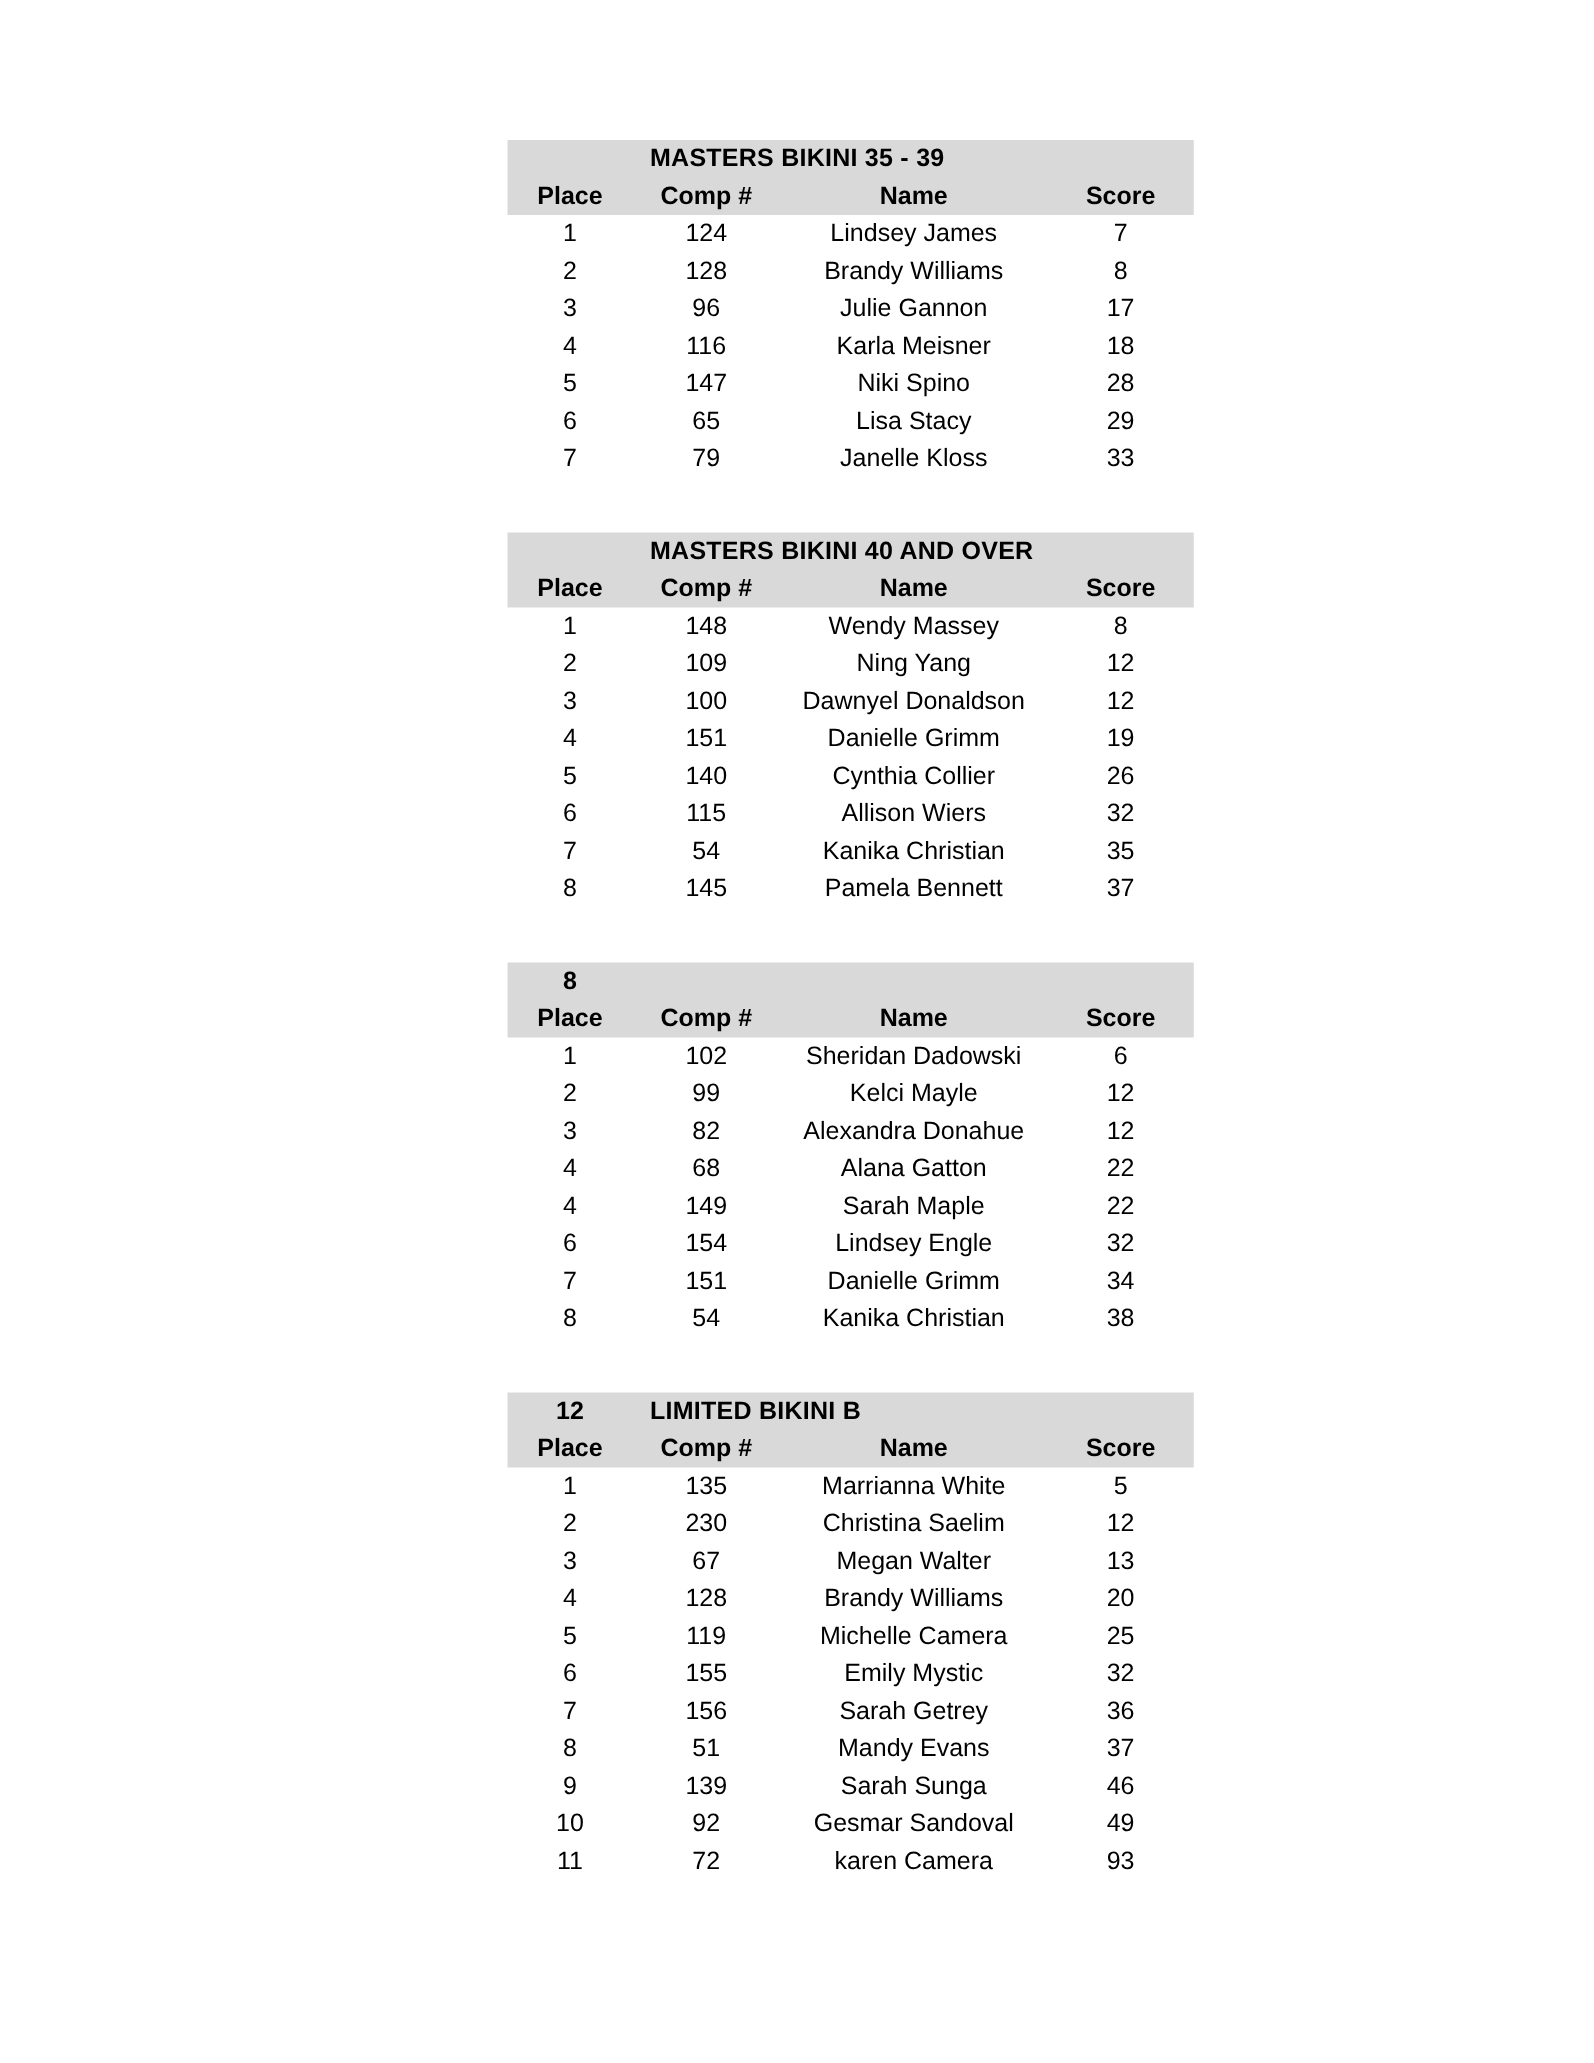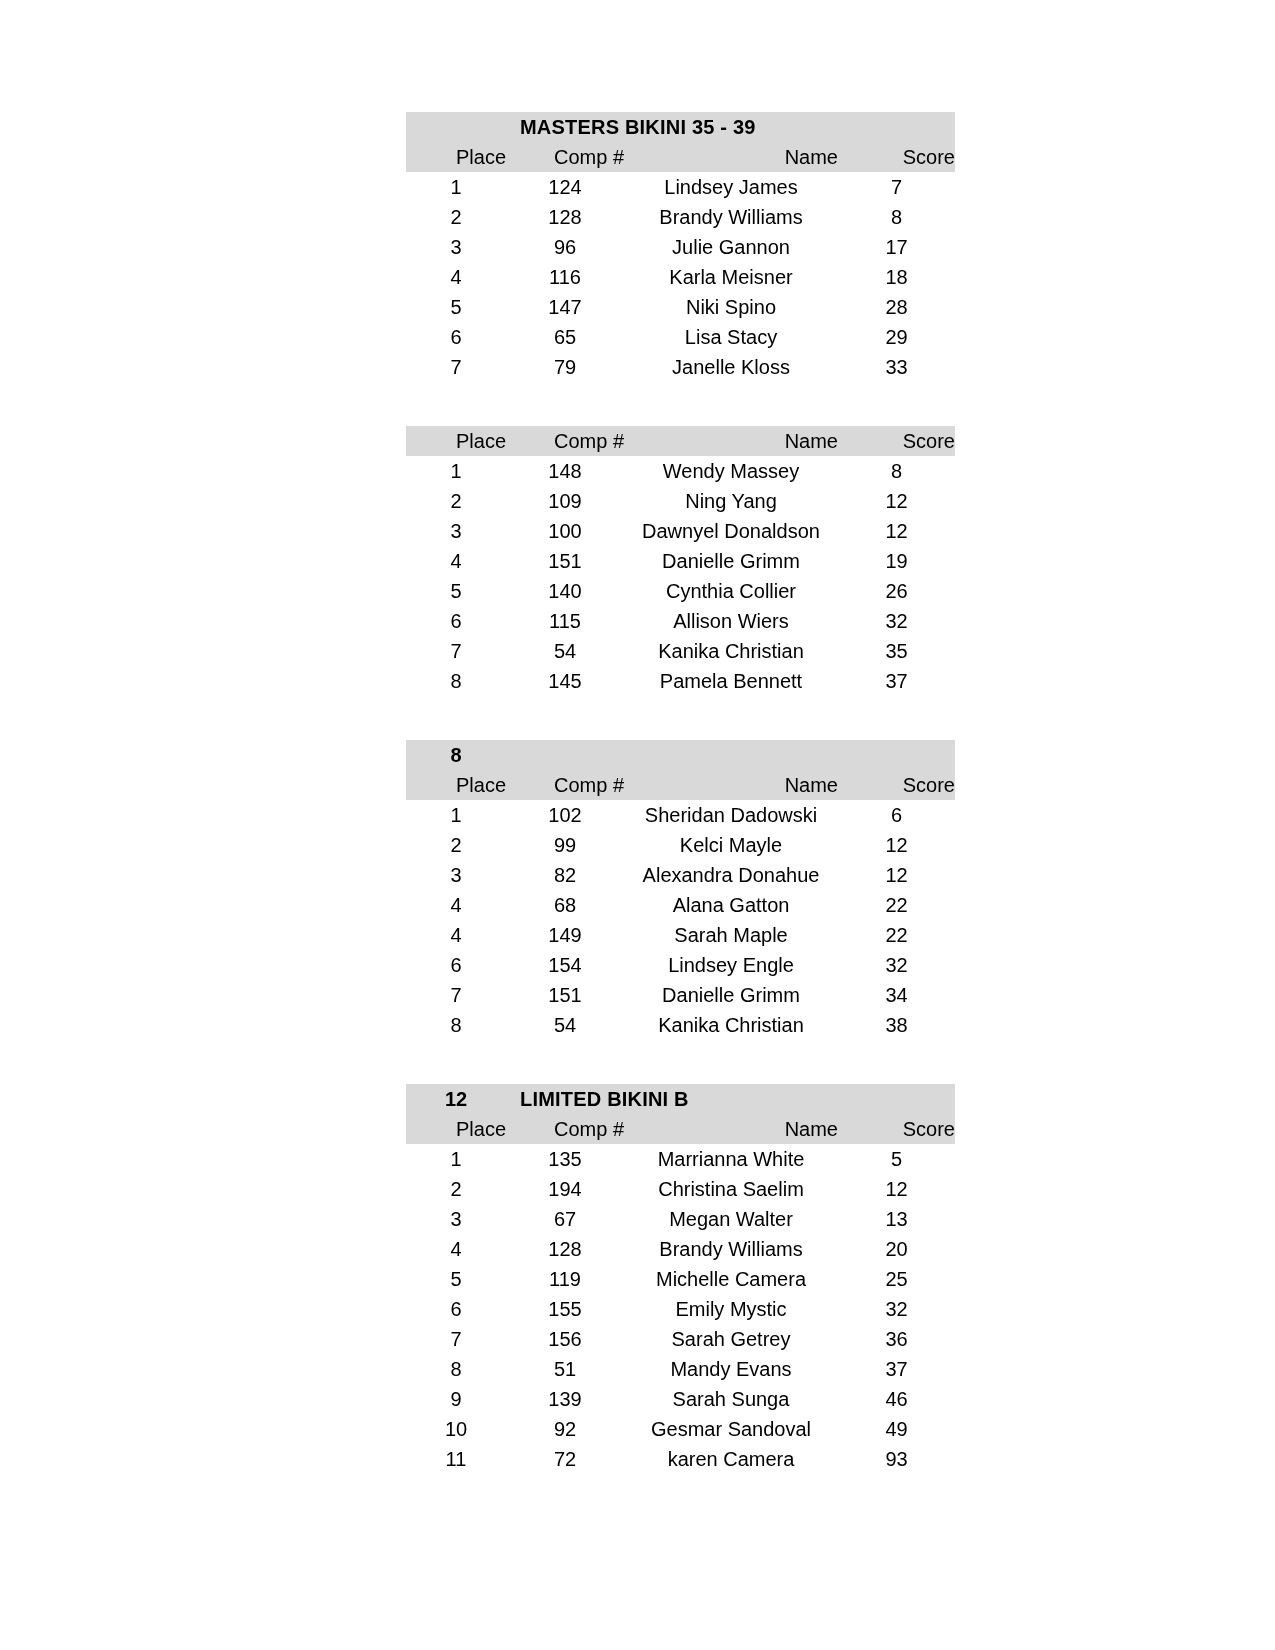--- a/index.html
+++ b/index.html
@@ -36,21 +36,21 @@
   .c-name  { width: 214px; }
   .c-score { width: 117px; }
   .title-row .title-text {
     flex: 1;
     text-align: left;
     padding-left: 14px;
     font-weight: bold;
     letter-spacing: 0.2px;
   }
   .title-row .title-count { font-weight: bold; }
-  .header-row .cell { font-weight: normal; text-align: right; }
+  .header-row .cell { font-weight: bold; }
 </style>
 </head>
 <body>
 
 <div class="page">
   <div class="sheet">
 
     <section class="results-table">
       <div class="band">
         <div class="row title-row">
@@ -105,20 +105,24 @@
     <div class="cell c-place">7</div>
     <div class="cell c-comp">79</div>
     <div class="cell c-name">Janelle Kloss</div>
     <div class="cell c-score">33</div>
   </div>
         </div>
     </section>
 
     <section class="results-table">
       <div class="band">
+        <div class="row title-row">
+          <div class="cell c-place title-count"></div>
+          <div class="cell title-text">MASTERS BIKINI 40 AND OVER</div>
+        </div>
         <div class="row header-row">
           <div class="cell c-place">Place</div>
           <div class="cell c-comp">Comp #</div>
           <div class="cell c-name">Name</div>
           <div class="cell c-score">Score</div>
         </div>
       </div>
       <div class="tbody">
           <div class="row data-row">
     <div class="cell c-place">1</div>
@@ -250,21 +254,21 @@
       </div>
       <div class="tbody">
           <div class="row data-row">
     <div class="cell c-place">1</div>
     <div class="cell c-comp">135</div>
     <div class="cell c-name">Marrianna White</div>
     <div class="cell c-score">5</div>
   </div>
           <div class="row data-row">
     <div class="cell c-place">2</div>
-    <div class="cell c-comp">194</div>
+    <div class="cell c-comp">230</div>
     <div class="cell c-name">Christina Saelim</div>
     <div class="cell c-score">12</div>
   </div>
           <div class="row data-row">
     <div class="cell c-place">3</div>
     <div class="cell c-comp">67</div>
     <div class="cell c-name">Megan Walter</div>
     <div class="cell c-score">13</div>
   </div>
           <div class="row data-row">

